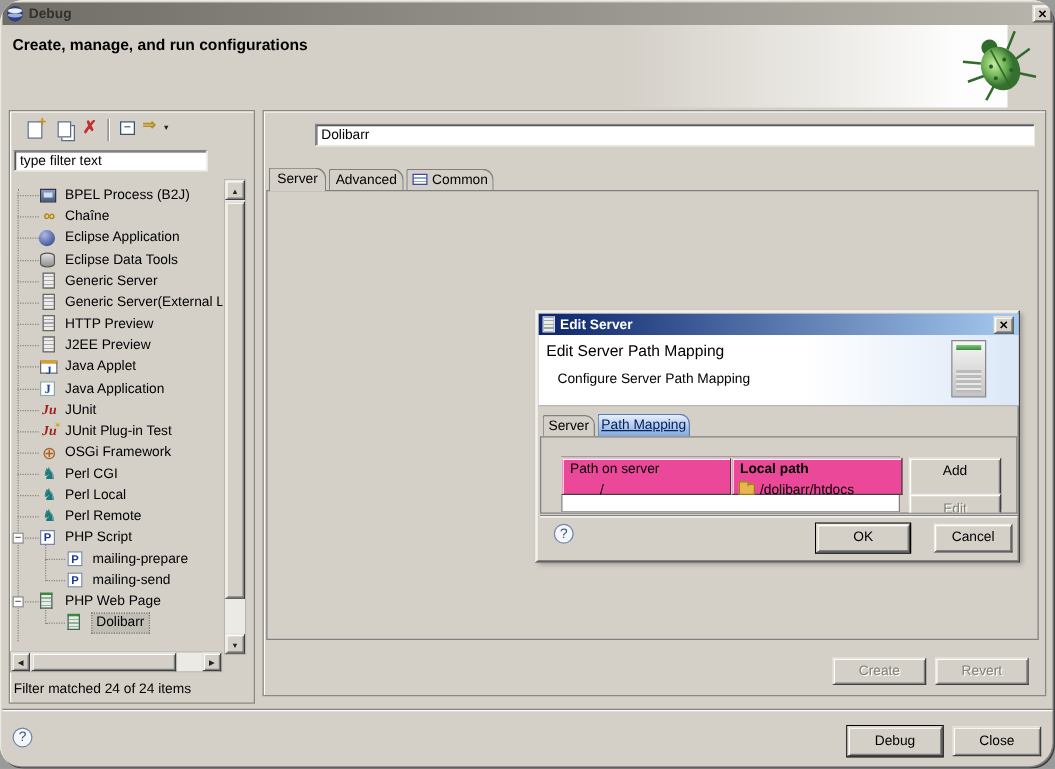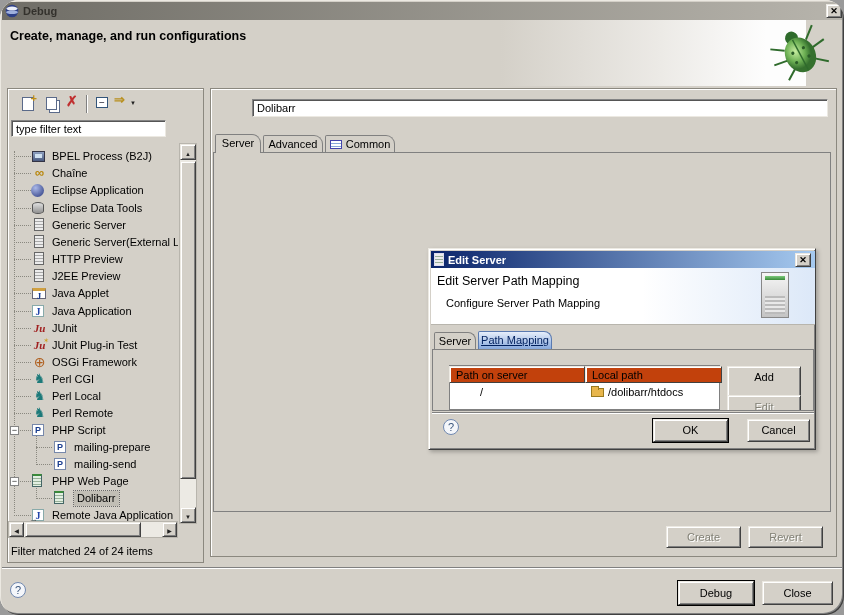--- a/index.html
+++ b/index.html
@@ -127,21 +127,21 @@
   .tower::before{content:"";position:absolute;left:3px;top:3px;right:3px;height:4px;background:linear-gradient(#7cc87c,#3a8a3a);}
   .tower::after{content:"";position:absolute;left:3px;bottom:3px;right:3px;height:18px;
     background:repeating-linear-gradient(#bbb 0 2px,#e8e8e8 2px 4px);}
   .mini-server{width:10px;height:13px;background:repeating-linear-gradient(#ececec 0 2px,#9ab09a 2px 3px);border:1px solid #dde;margin-right:4px;}
   .dtab{position:absolute;top:83px;height:17px;border:1px solid #808080;border-bottom:none;border-radius:2px 8px 0 0;
     background:#d4d0c8;padding-top:2px;text-align:center;}
   .dtab.active{top:82px;height:18px;z-index:6;background:linear-gradient(#e6eefb,#86a8dc);border-color:#5a7ab0;
     text-decoration:underline;color:#00205e;font-weight:normal;}
   .dpane{left:3px;top:100px;width:382px;height:62px;border:1px solid #808080;background:#d4d0c8;overflow:hidden;}
   .ptable{position:absolute;left:16px;top:15px;width:271px;height:45px;background:#fff;border:1px solid #808080;}
-  .pth{position:absolute;top:0;height:17px;background:#c2410c;border:1px solid;border-color:#ece9e2 #404040 #404040 #ece9e2;
+  .pth{position:absolute;top:0;height:30px;background:#ec4899;border:1px solid;border-color:#ece9e2 #404040 #404040 #ece9e2;
     box-shadow:inset 1px 1px 0 #fff;padding:2px 0 0 6px;}
   .ptcell{position:absolute;top:18px;height:17px;line-height:17px;}
   .folder{position:relative;display:inline-block;width:13px;height:9px;background:#e8b64c;border:1px solid #9a7a1f;vertical-align:-1px;margin-right:4px;}
   .folder::before{content:"";position:absolute;left:-1px;top:-3px;width:6px;height:3px;background:#e8b64c;border:1px solid #9a7a1f;border-bottom:none;}
 </style>
 </head>
 <body>
 
 <div class="window">
 
@@ -281,24 +281,20 @@
       </div>
     <div class="trow t0" style="top:332px">
         <span class="expander">−</span>
         <span class="ticon i-serverg"></span>
         <span class="tlabel">PHP Web Page</span>
       </div>
     <div class="trow t1" style="top:349px">
         <span class="ticon i-serverg"></span>
         <span class="tlabel sel">Dolibarr</span>
       </div>
-    <div class="trow t0" style="top:366px">
-        <span class="ticon i-rjava"></span>
-        <span class="tlabel">Remote Java Application</span>
-      </div>
   </div>
 
   <div class="abs sb-track" style="left:179px;top:143px;width:18px;height:381px;">
     <div class="abs sb-btn arr-u" style="left:0;top:0;width:16px;height:16px;line-height:14px;"></div>
     <div class="abs sb-thumb" style="left:0;top:17px;width:16px;height:318px;"></div>
     <div class="abs sb-btn arr-d" style="left:0;bottom:0;width:16px;height:16px;line-height:14px;"></div>
   </div>
 
   <div class="abs sb-track" style="left:8px;top:521px;width:170px;height:17px;">
     <div class="abs sb-btn arr-l" style="left:0;top:0;width:15px;height:15px;line-height:13px;"></div>
@@ -372,21 +368,21 @@
       <div class="dheading">Edit Server Path Mapping</div>
       <div class="dsub">Configure Server Path Mapping</div>
       <div class="tower"></div>
     </div>
 
     <div class="dtab" style="left:5px;width:42px;">Server</div>
     <div class="dtab active" style="left:49px;width:74px;">Path Mapping</div>
     <div class="abs dpane">
       <div class="ptable">
         <div class="pth" style="left:-1px;width:136px;">Path on server</div>
-        <div class="pth" style="left:135px;width:137px;">Local path</div>
+        <div class="pth" style="left:135px;width:137px;font-weight:bold;">Local path</div>
         <div class="ptcell" style="left:30px;width:100px;">/</div>
         <div class="ptcell" style="left:141px;width:128px;">
           <span class="folder"></span><span>/dolibarr/htdocs</span>
         </div>
       </div>
       <div class="abs btn3d" style="left:294px;top:16px;width:74px;height:41px;line-height:21px;">Add</div>
       <div class="abs btn3d disabled" style="left:294px;top:45px;width:74px;height:17px;line-height:22px;overflow:hidden;border-bottom:none;">Edit</div>
     </div>
 
     <div class="abs hsep" style="left:3px;top:163px;width:382px;height:2px;"></div>

